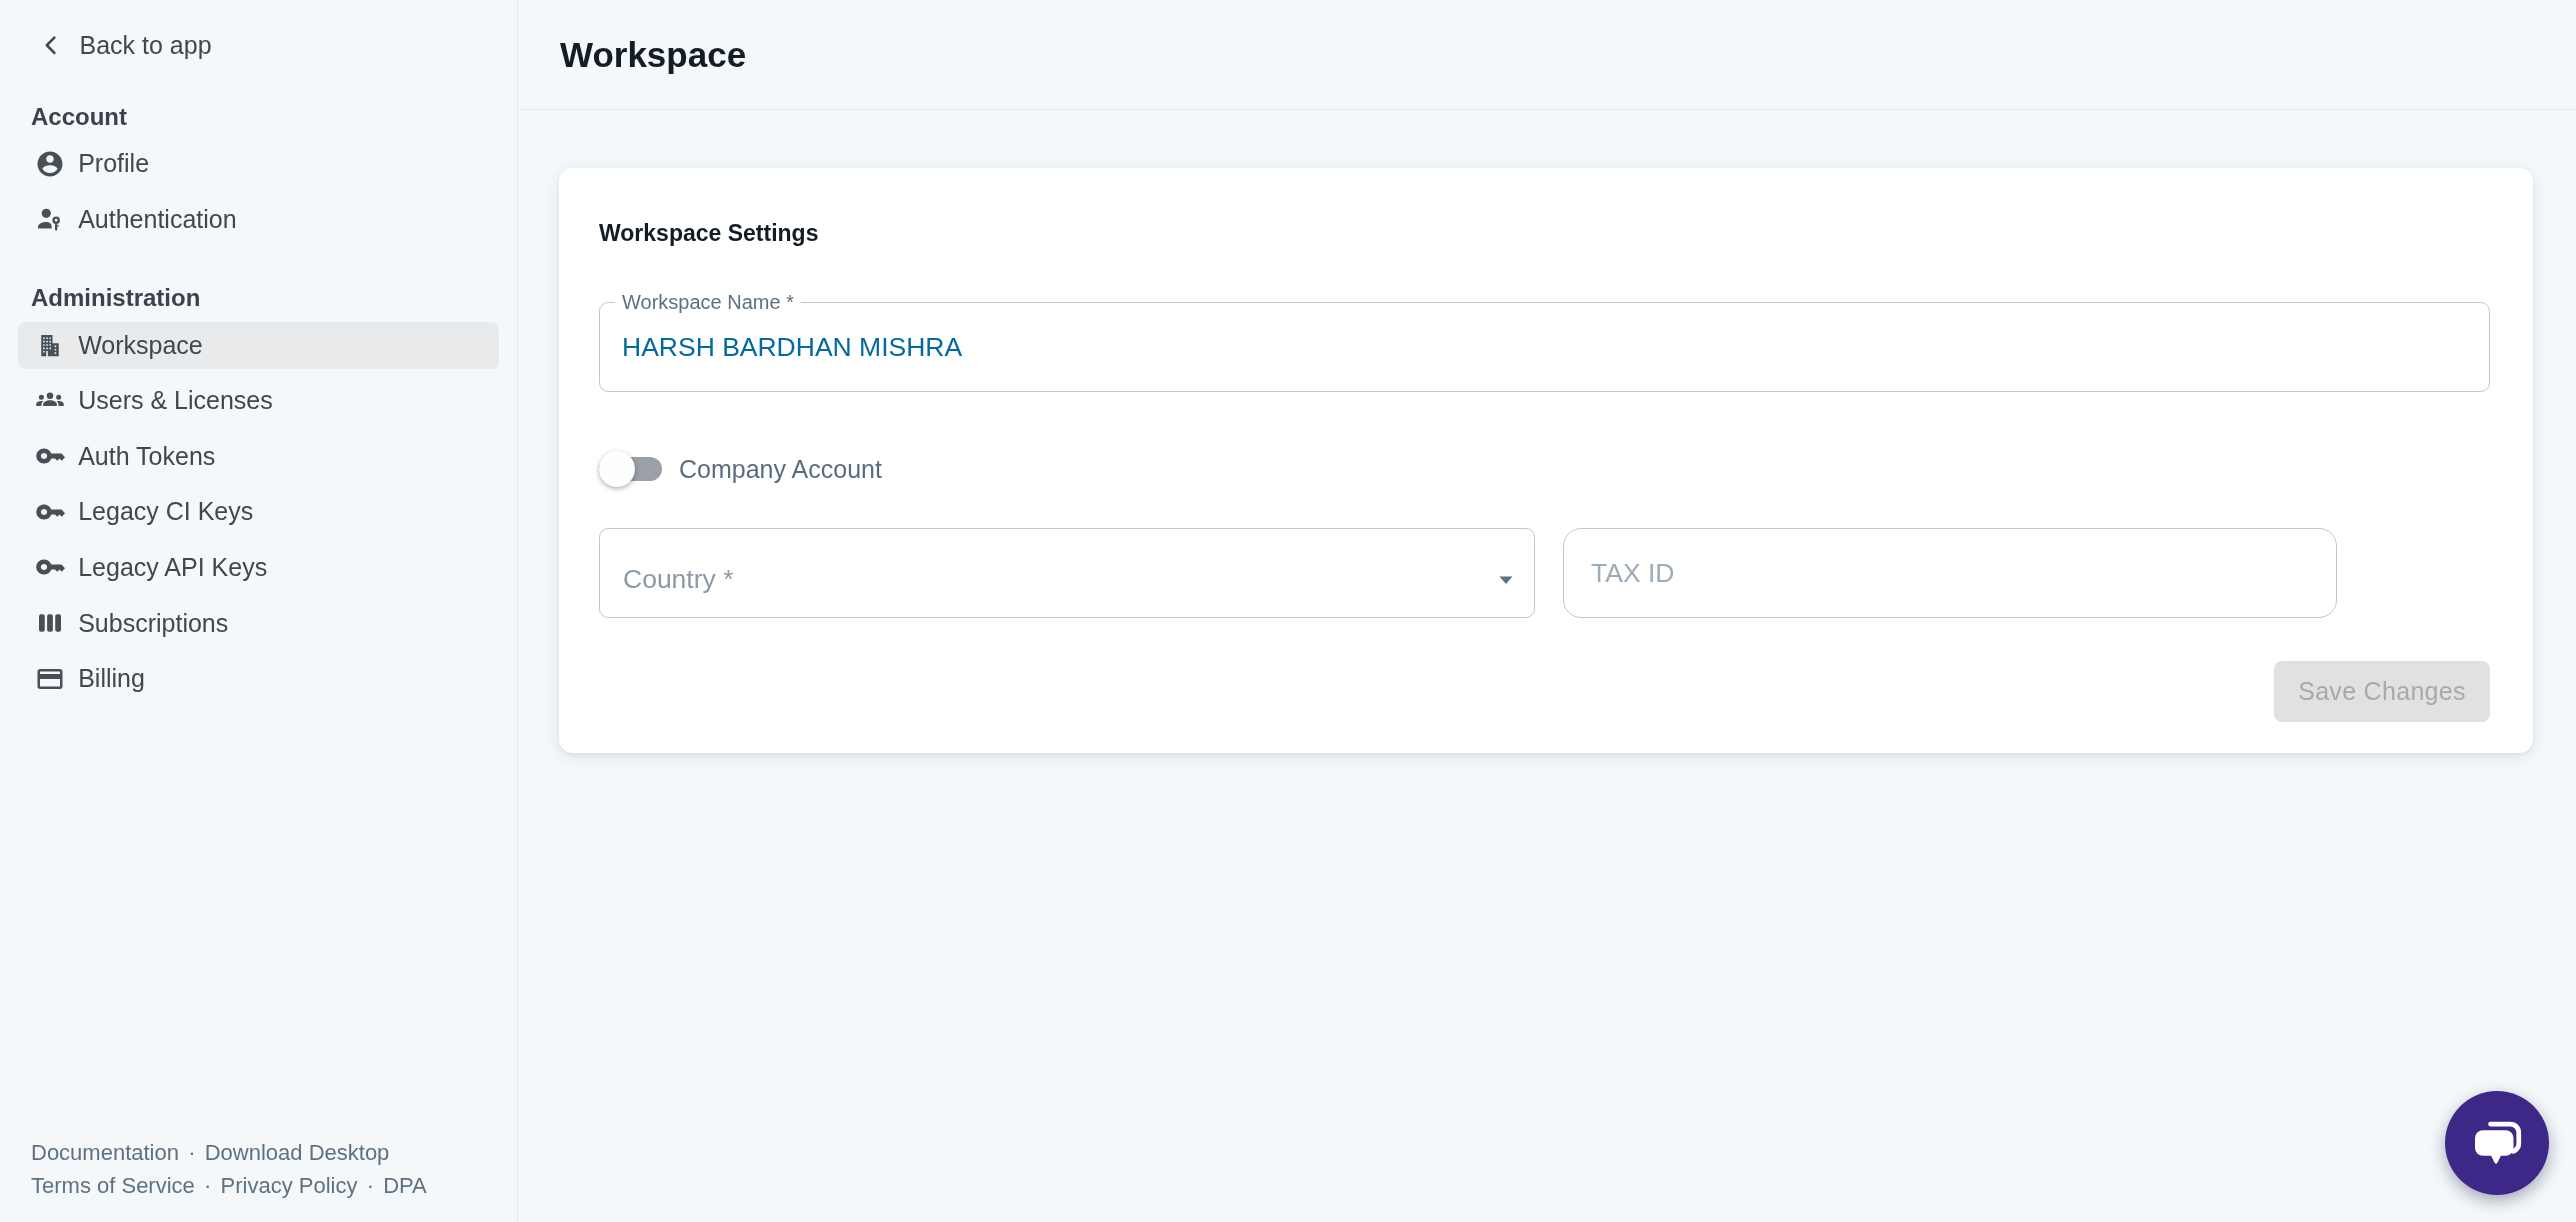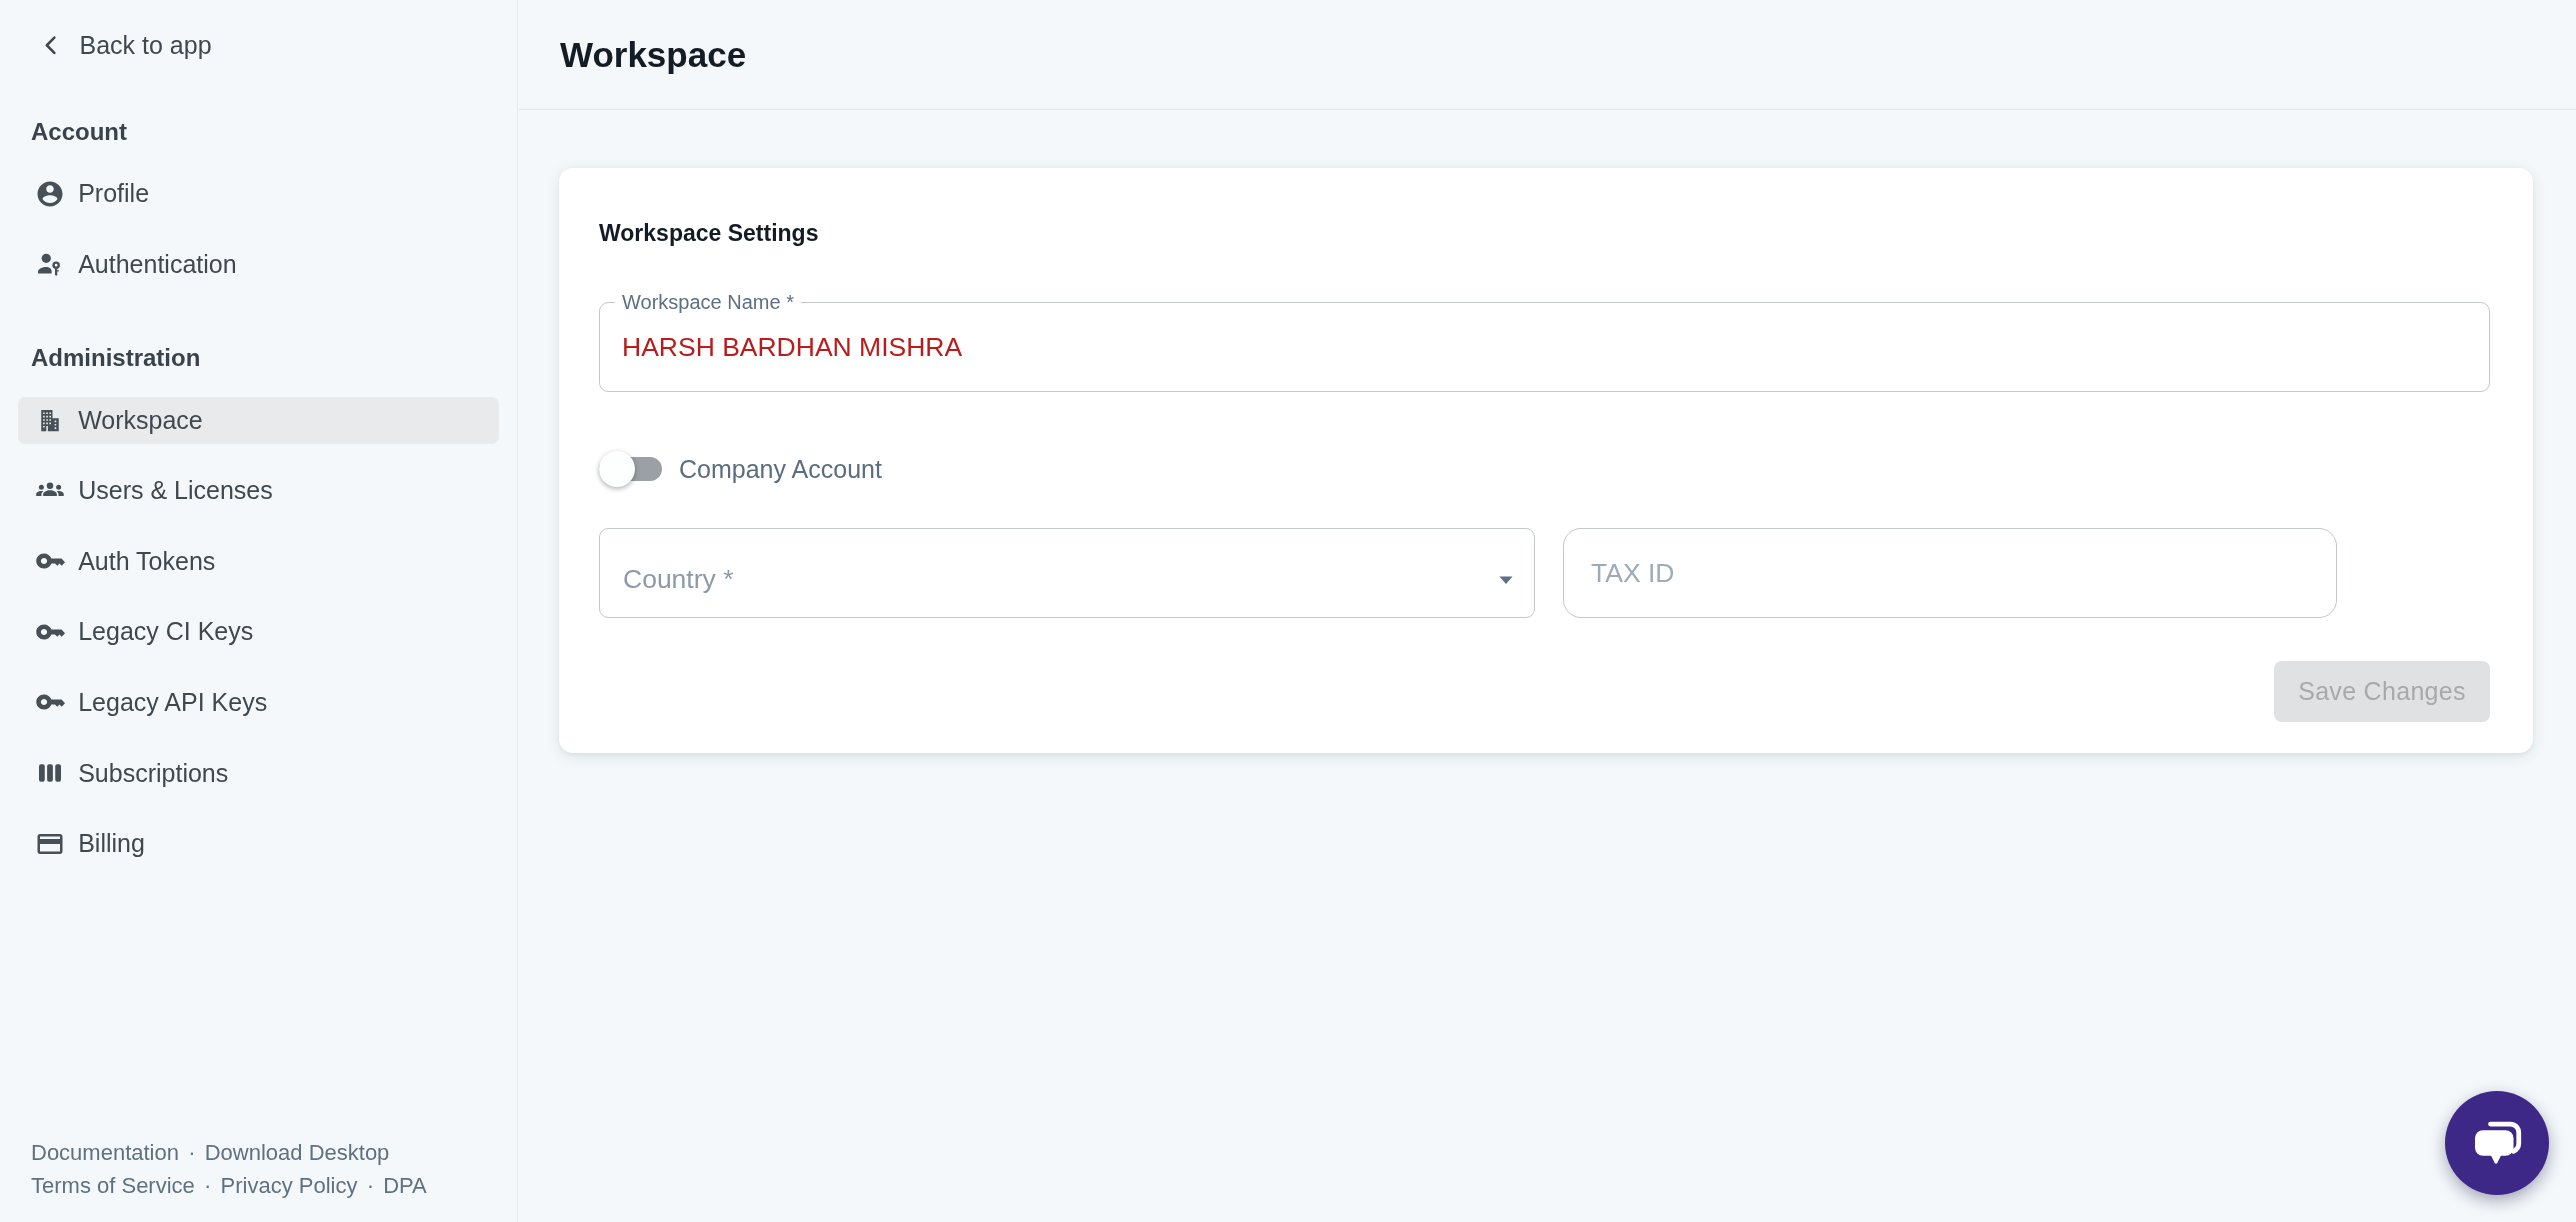--- a/index.html
+++ b/index.html
@@ -6,21 +6,21 @@
   body{
     width:2576px;height:1222px;position:relative;
     background:#f4f8fa;
     font-family:"Liberation Sans", sans-serif;
     -webkit-font-smoothing:antialiased;
   }
   
   .sidebar{
     position:absolute;left:0;top:0;width:518px;height:1222px;
     border-right:1.7px solid #e4e8eb;box-sizing:border-box;
-    display:flex;flex-direction:column;gap:15px;
+    display:flex;flex-direction:column;
   }
   .back-row{
     margin:31px 0 0 38px;display:flex;align-items:center;gap:15px;
     font-size:25px;color:#3f4750;cursor:pointer;width:max-content;
   }
   .back-row svg{width:26.5px;height:26.5px;color:#40474e;flex:none;}
   .section-label{
     margin:43px 0 9.2px 31px;font-size:24px;font-weight:700;color:#3a434c;
   }
   .section-label.admin{margin-top:33px;}
@@ -53,21 +53,21 @@
   .text-field{
     position:relative;margin-top:53px;height:90px;
     border:1.7px solid #c3c7cb;border-radius:9.2px;box-sizing:border-box;
   }
   .float-label{
     position:absolute;top:-12.6px;left:15px;background:#ffffff;
     padding:0 7px;font-size:20px;color:#5c7081;line-height:24px;
   }
   .text-field input{
     width:100%;height:100%;border:0;outline:0;background:transparent;
-    font-size:26.5px;color:#b91c1c;padding:0 22px;box-sizing:border-box;
+    font-size:26.5px;color:#0369a1;padding:0 22px;box-sizing:border-box;
     font-family:inherit;
   }
   .toggle-row{margin-top:59px;display:flex;align-items:center;gap:17px;}
   .switch{position:relative;width:63px;height:36px;flex:none;cursor:pointer;}
   .switch .track{
     position:absolute;left:0;right:0;top:5.8px;height:24px;
     border-radius:12px;background:#9aa0a5;
   }
   .switch .thumb{
     position:absolute;left:0;top:0;width:36px;height:36px;border-radius:50%;

